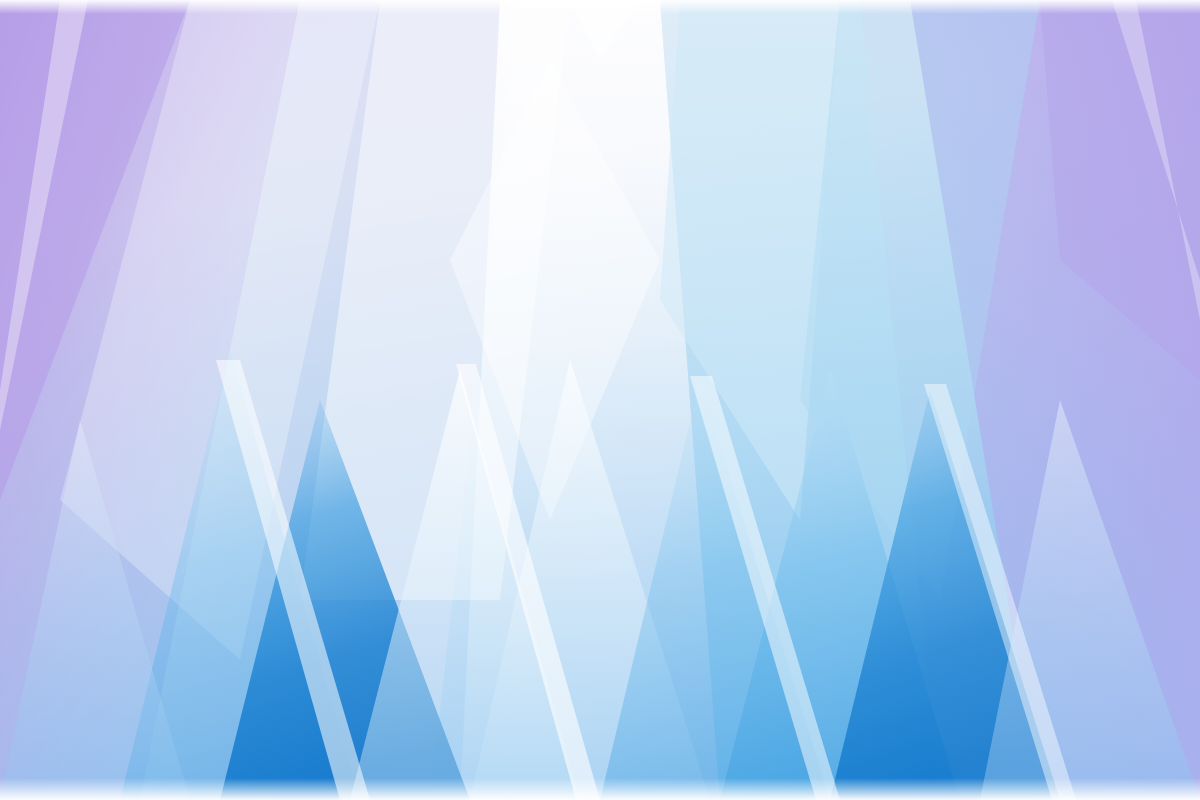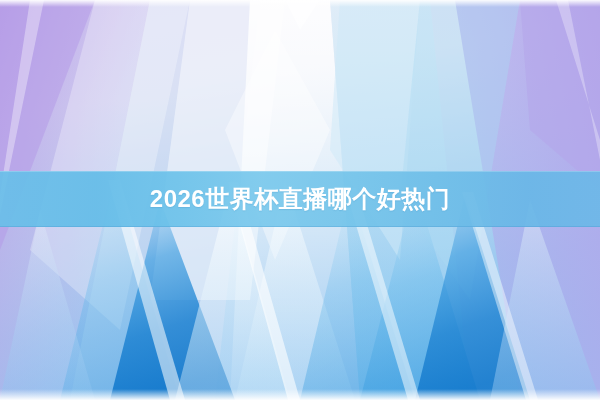--- a/index.html
+++ b/index.html
@@ -202,23 +202,17 @@
     <polygon points="108,180 120,180 185,400 170,400" fill="#ffffff" opacity="0.55"></polygon>
     <polygon points="228,182 238,182 300,400 288,400" fill="#ffffff" opacity="0.6"></polygon>
     <polygon points="345,188 356,188 420,400 408,400" fill="#ffffff" opacity="0.5"></polygon>
     <polygon points="462,192 473,192 538,400 526,400" fill="#ffffff" opacity="0.45"></polygon>
     <polygon points="30,0 44,0 0,215 0,195" fill="#ffffff" opacity="0.35"></polygon>
     <polygon points="556,0 568,0 600,160 600,140" fill="#ffffff" opacity="0.3"></polygon>
   </svg>
 
   <div id="top-haze"></div>
 
-  <div id="title-band">
-    <div id="title-band-fill"></div>
-    <div id="title-band-top-line"></div>
-    <div id="title-band-bottom-line"></div>
-    <div id="page-title">2026世界杯直播哪个好热门</div>
-  </div>
 
   <div id="bottom-haze"></div>
   <div id="watermark"></div>
 
 </div>
 
 </body></html>

